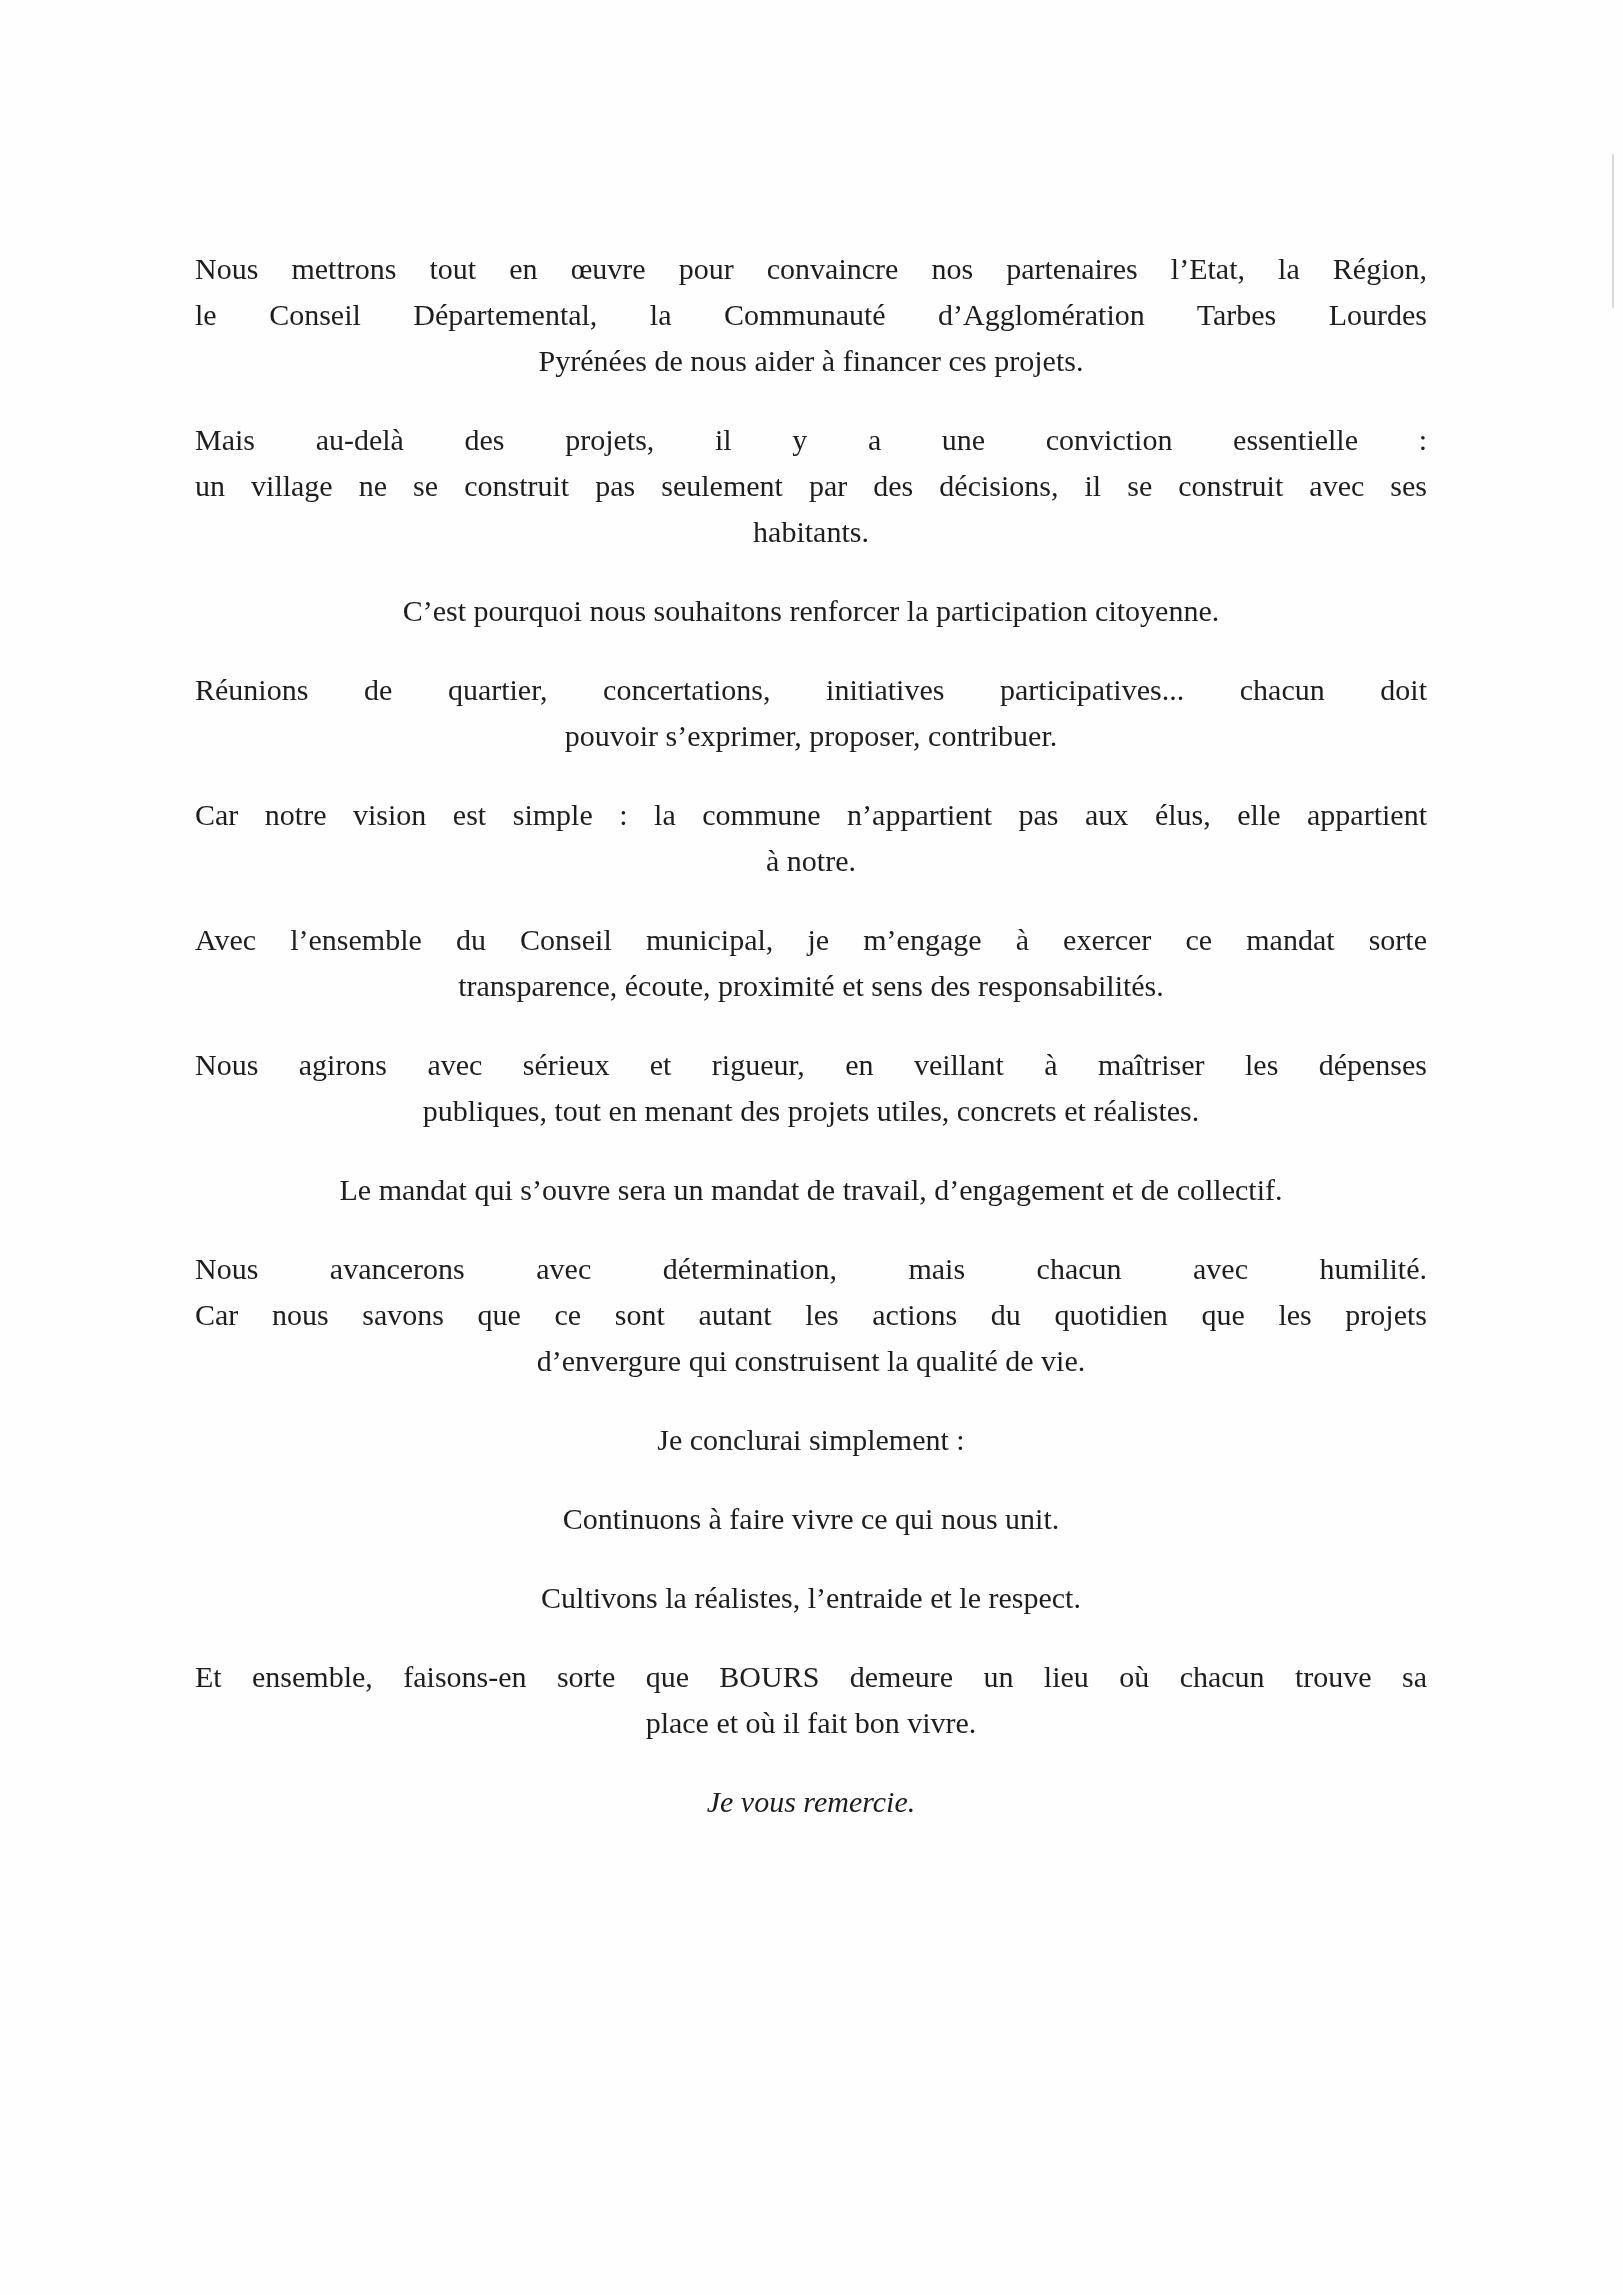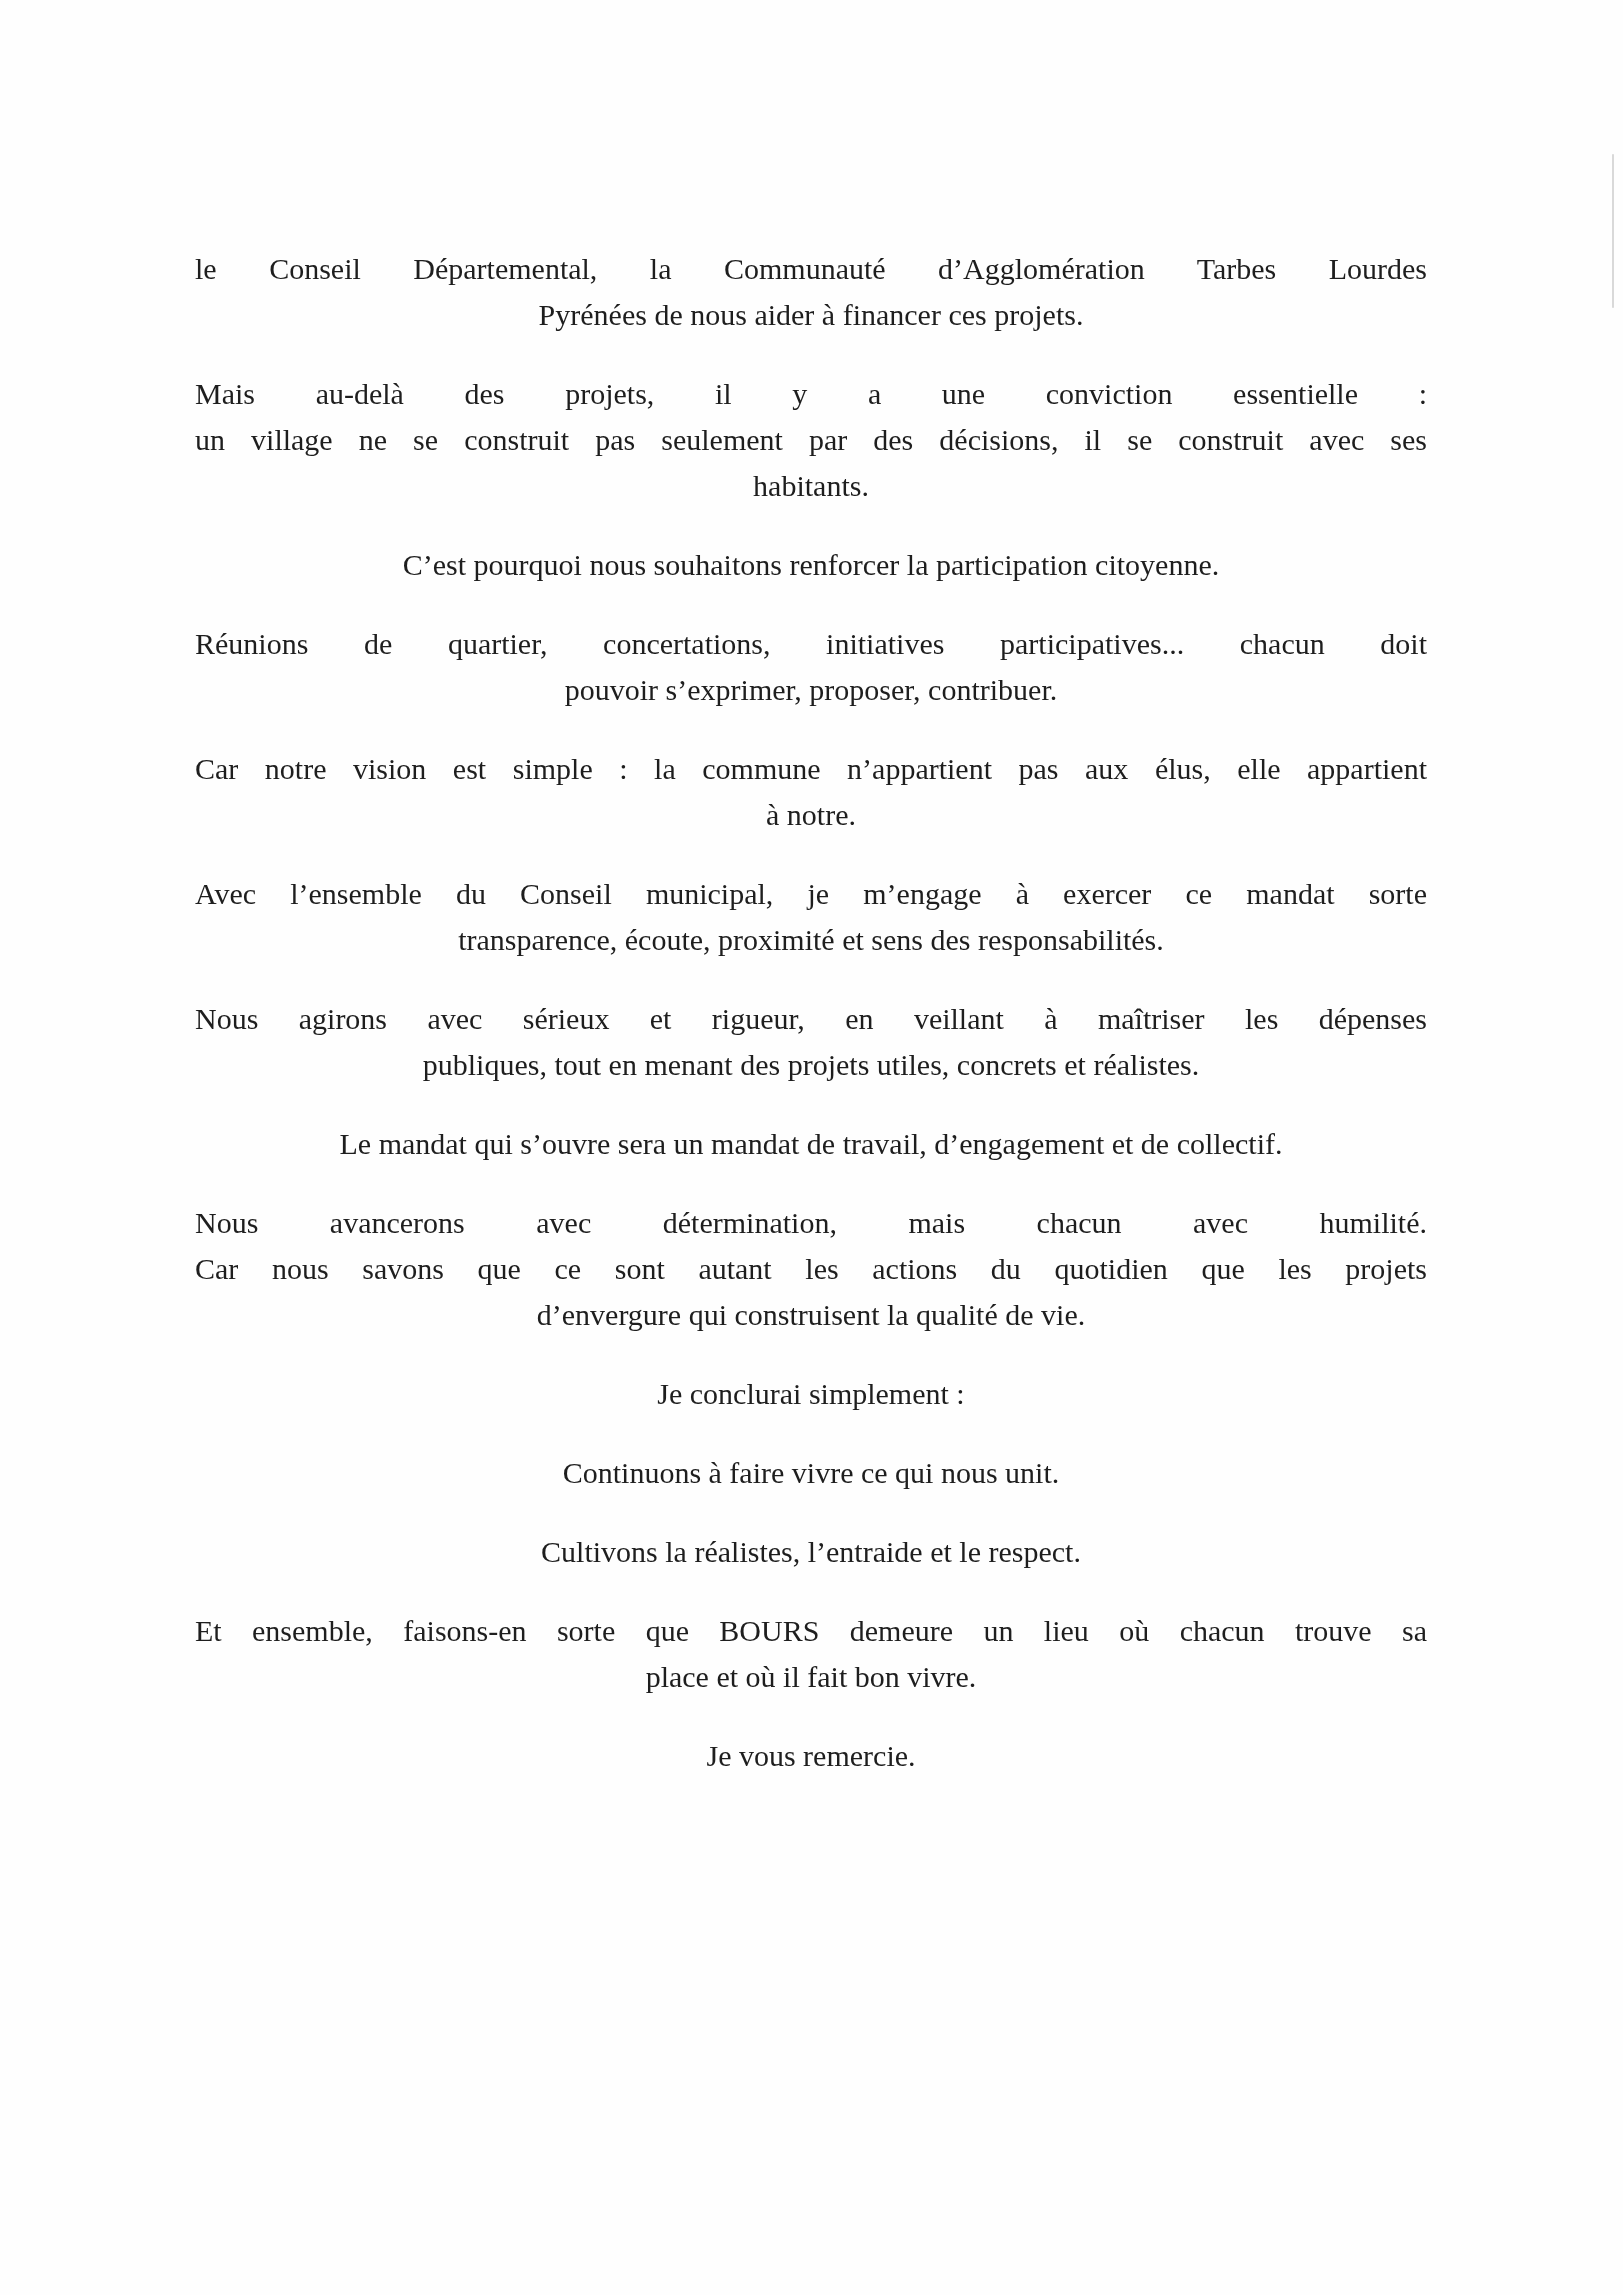--- a/index.html
+++ b/index.html
@@ -25,20 +25,21 @@
     color: #1e1e1e;
     font-family: "Liberation Serif", "DejaVu Serif", serif;
     font-size: 30px;
     font-weight: 400;
   }
   .paragraph {
     margin: 0 0 33px 0;
   }
   .paragraph:last-child {
     margin-bottom: 8px;
+    font-style: italic;
   }
   .line {
     line-height: 46px;
     height: 46px;
     white-space: normal;
     text-align: center;
   }
   
   .line.fill {
     text-align: justify;
@@ -56,20 +57,21 @@
     border-radius: 1.3px;
   }
 </style>
 </head>
 <body>
 
 <div class="page">
   <div class="scan-artifact"></div>
   <div class="text-block" style="color: rgb(30, 30, 30);">
       <div class="paragraph">
+        <div class="line fill">Nous mettrons tout en œuvre pour convaincre nos partenaires l’Etat, la Région,</div>
         <div class="line fill">le Conseil Départemental, la Communauté d’Agglomération Tarbes Lourdes</div>
         <div class="line">Pyrénées de nous aider à financer ces projets.</div>
       </div>
       <div class="paragraph">
         <div class="line fill">Mais au-delà des projets, il y a une conviction essentielle :</div>
         <div class="line fill">un village ne se construit pas seulement par des décisions, il se construit avec ses</div>
         <div class="line">habitants.</div>
       </div>
       <div class="paragraph">
         <div class="line">C’est pourquoi nous souhaitons renforcer la participation citoyenne.</div>

